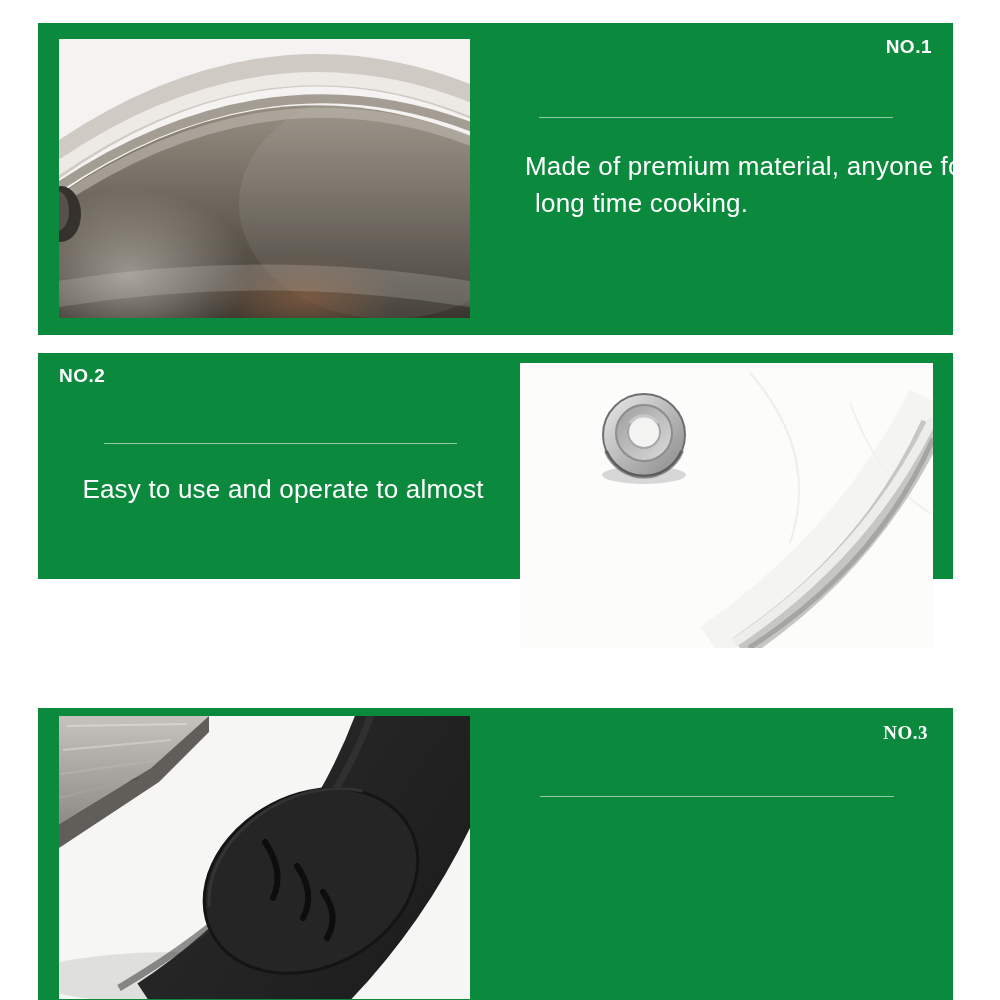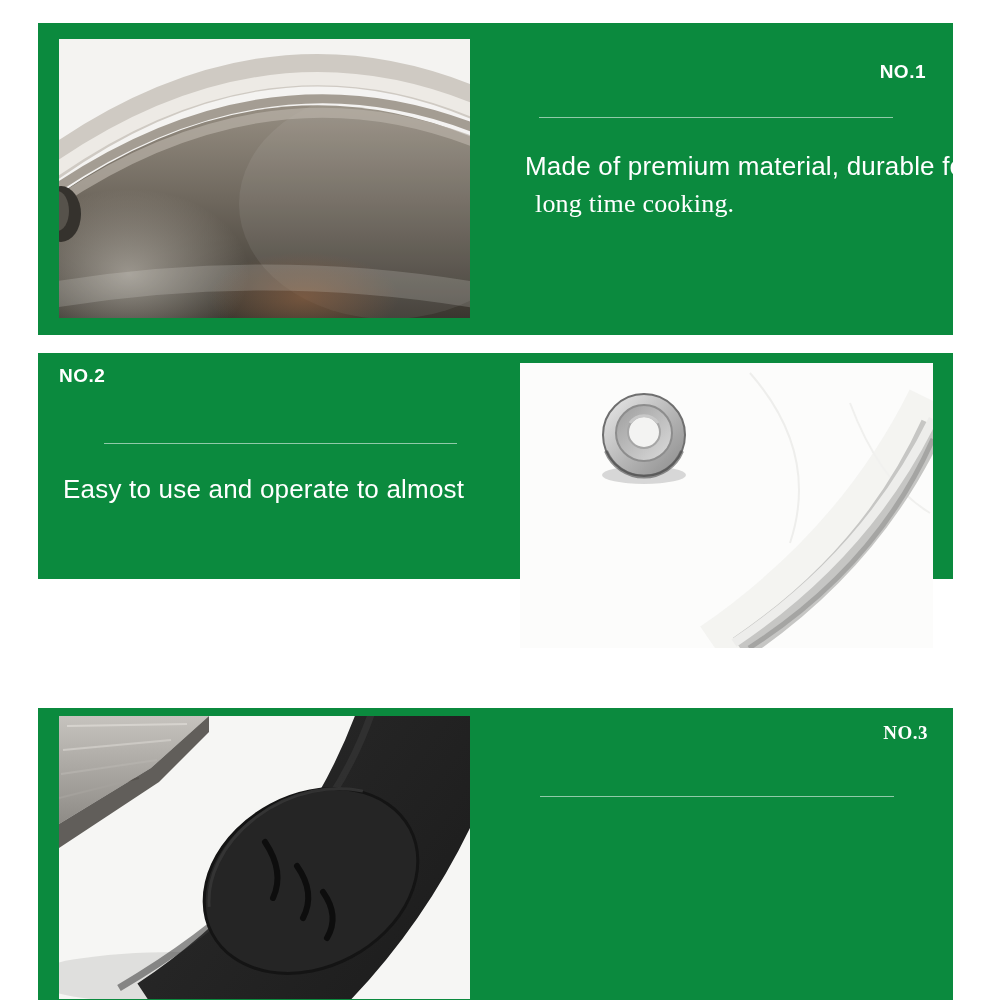--- a/index.html
+++ b/index.html
@@ -13,35 +13,35 @@
   #panel-3{top:708px;height:336px;font-family:Liberation Serif, serif;}
   .photo{position:absolute;overflow:hidden;background:#f5f4f2;}
   .photo svg{display:block;width:100%;height:100%;}
   #photo-1{left:21px;top:16px;width:411px;height:279px;}
   #photo-2{right:20px;top:10px;width:413px;height:285px;}
   #photo-3{left:21px;top:8px;width:411px;height:283px;}
   .badge{
     position:absolute;color:#ffffff;font-size:19px;font-weight:700;
     letter-spacing:.5px;white-space:nowrap;
   }
-  #badge-1{right:27px;top:13px;margin-top:25px;}
+  #badge-1{right:21px;top:13px;}
   #badge-2{left:21px;top:12px;}
   #badge-3{right:25px;top:14px;}
   .divider{position:absolute;height:1px;background:rgba(255,255,255,.55);}
   #divider-1{left:501px;top:94px;width:354px;}
   #divider-2{left:66px;top:90px;width:353px;}
   #divider-3{left:502px;top:88px;width:354px;}
   .feature-text{
     position:absolute;color:#ffffff;font-size:26px;font-weight:400;
     line-height:37px;letter-spacing:.2px;
   }
   .feature-text div{white-space:nowrap;}
   #text-1{left:487px;top:125px;width:425px;text-align:left;}
-  #text-1 .line-2{padding-left:10px;font-family:Liberation Serif, serif;}
-  #text-2{left:25px;top:118px;width:440px;}
+  #text-1 .line-2{padding-left:10px;}
+  #text-2{left:25px;top:118px;width:440px;text-align:center;}
   #text-3{left:495px;top:120px;width:430px;text-align:left;}
 </style>
 </head>
 <body>
 
 <div id="stage">
 
   <section class="panel" id="panel-1">
     <div class="photo" id="photo-1">
       <svg viewBox="0 0 411 279" preserveAspectRatio="none">
@@ -73,21 +73,21 @@
         <path d="M -40 176 Q 206 -12 450 104" stroke="#a49d93" stroke-width="9" fill="none"></path>
         <path d="M -40 190 Q 206 2 450 118" stroke="#b8b1a6" stroke-width="10" fill="none" opacity="0.7"></path>
 
         <ellipse cx="2" cy="175" rx="20" ry="28" fill="#35322d"></ellipse>
         <ellipse cx="-2" cy="172" rx="12" ry="20" fill="#56524b"></ellipse>
       </svg>
     </div>
     <div class="badge" id="badge-1">NO.1</div>
     <div class="divider" id="divider-1"></div>
     <div class="feature-text" id="text-1">
-      <div class="line-1">Made of premium material, durable for</div>
+      <div class="line-1">Made of premium material, anyone for</div>
       <div class="line-2">long time cooking.</div>
     </div>
   </section>
 
   <section class="panel" id="panel-2">
     <div class="photo" id="photo-2">
       <svg viewBox="0 0 413 285" preserveAspectRatio="none">
         <defs>
           <linearGradient id="knobGrad" x1="0" y1="0" x2="1" y2="1">
             <stop offset="0" stop-color="#ececec"></stop>

